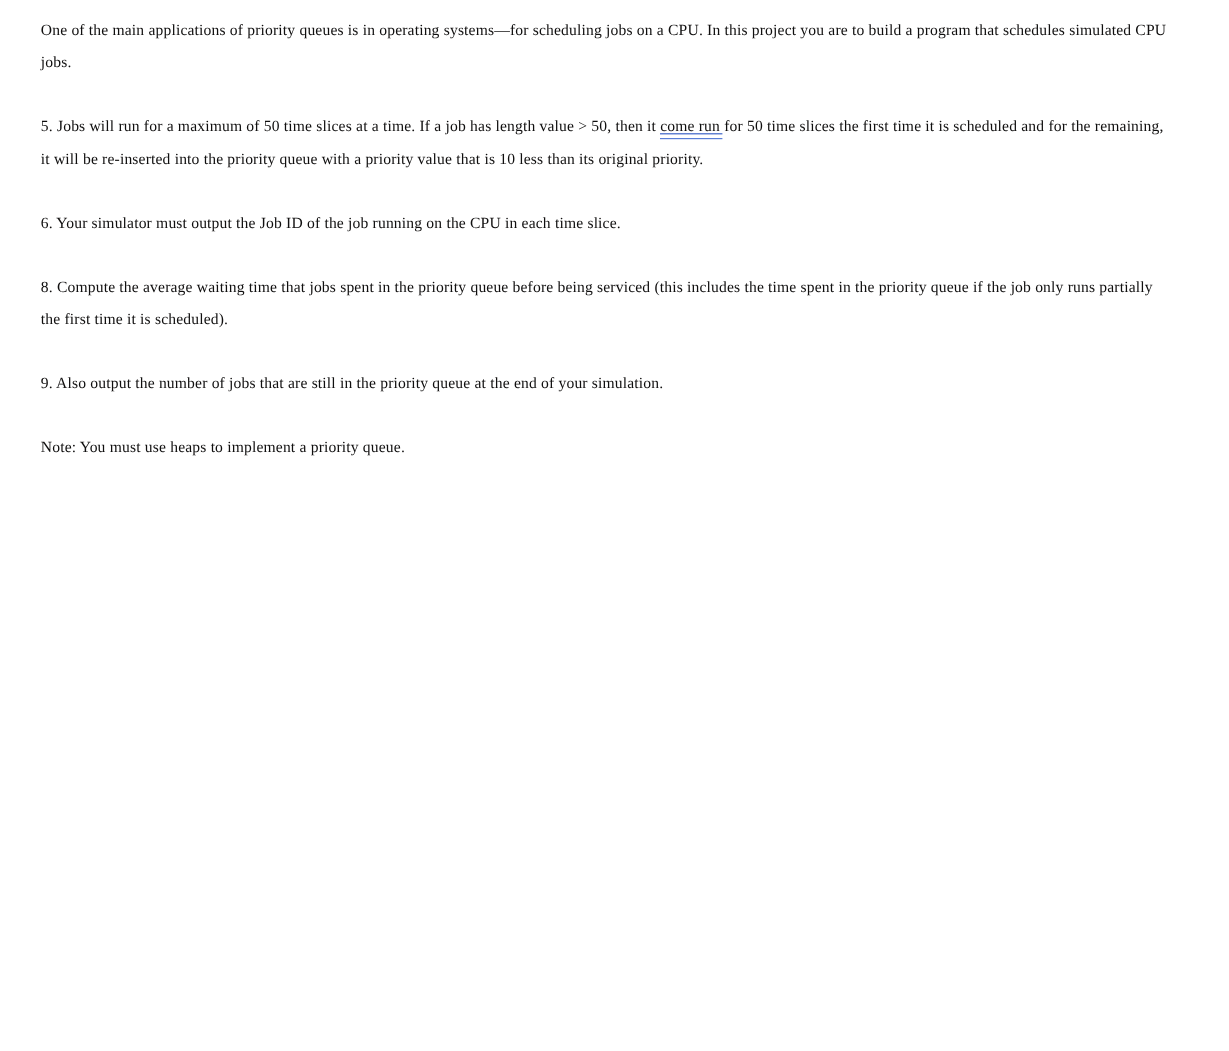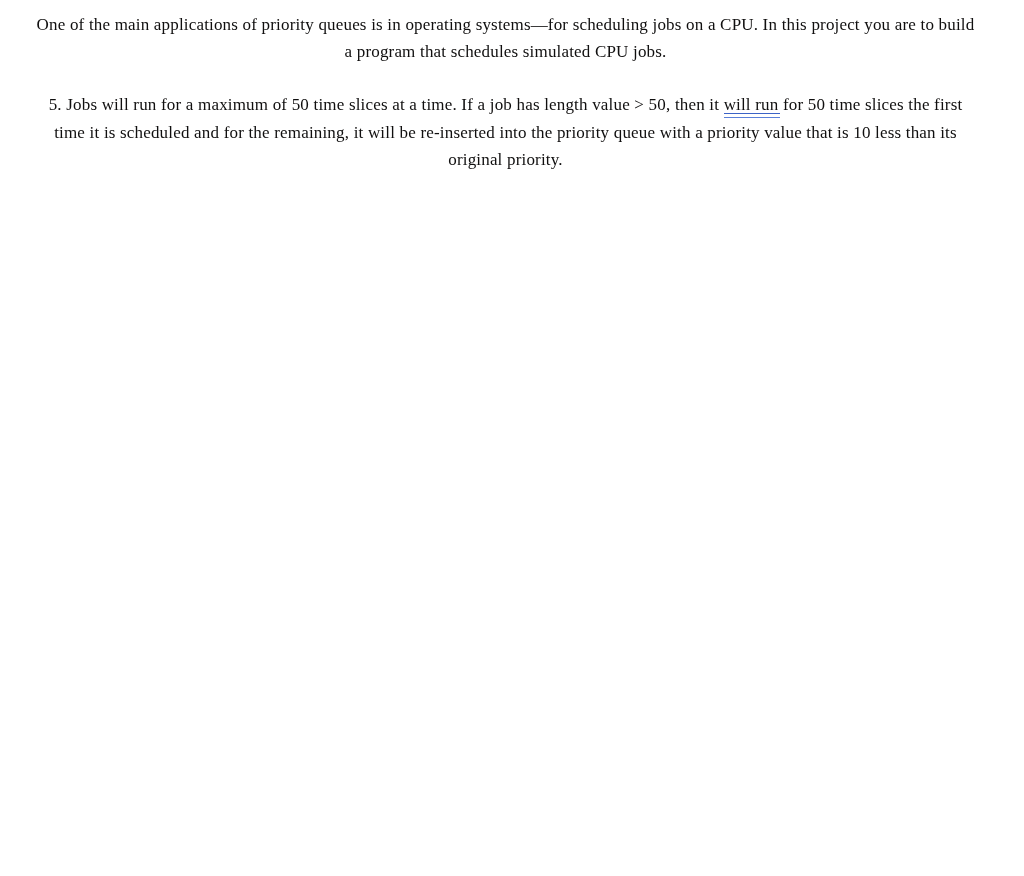--- a/index.html
+++ b/index.html
@@ -18,23 +18,23 @@
   }
   .page {
     box-sizing: border-box;
     width: 1024px;
     height: 876px;
     padding: 11px 47px 0 34px;
     background: #ffffff;
   }
   .para {
     margin: 0 0 26px 0;
-    font-size: 17px;
+    font-size: 13px;
     line-height: 27.2px;
-    text-align: center;
+    text-align: left;
     letter-spacing: 0.01em;
     word-spacing: 0.005em;
     color: #100f0f;
   }
   .para:last-child {
     margin-bottom: 0;
   }
   
   .u-blue {
     position: relative;
@@ -58,20 +58,24 @@
 <body>
 
 <div class="page">
 
   <p class="para">One of the main applications of priority queues is in operating systems—for scheduling jobs on a CPU. In this project you are to build a program that schedules simulated CPU jobs.</p>
 
 
 
 
 
-  <p class="para"><span>5. Jobs will run for a maximum of 50 time slices at a time. If a job has length value &gt; 50, then it </span><span class="u-blue">will run</span><span> for 50 time slices the first time it is scheduled and for the remaining, it will be re-inserted into the priority queue with a priority value that is 10 less than its original priority.</span></p>
+  <p class="para"><span>5. Jobs will run for a maximum of 50 time slices at a time. If a job has length value &gt; 50, then it </span><span class="u-blue">come run</span><span> for 50 time slices the first time it is scheduled and for the remaining, it will be re-inserted into the priority queue with a priority value that is 10 less than its original priority.</span></p>
+
+  <p class="para">6. Your simulator must output the Job ID of the job running on the CPU in each time slice.</p>
 
 
+  <p class="para">8. Compute the average waiting time that jobs spent in the priority queue before being serviced (this includes the time spent in the priority queue if the job only runs partially the first time it is scheduled).</p>
 
+  <p class="para">9. Also output the number of jobs that are still in the priority queue at the end of your simulation.</p>
 
-
+  <p class="para">Note: You must use heaps to implement a priority queue.</p>
 
 </div>
 
 </body></html>

